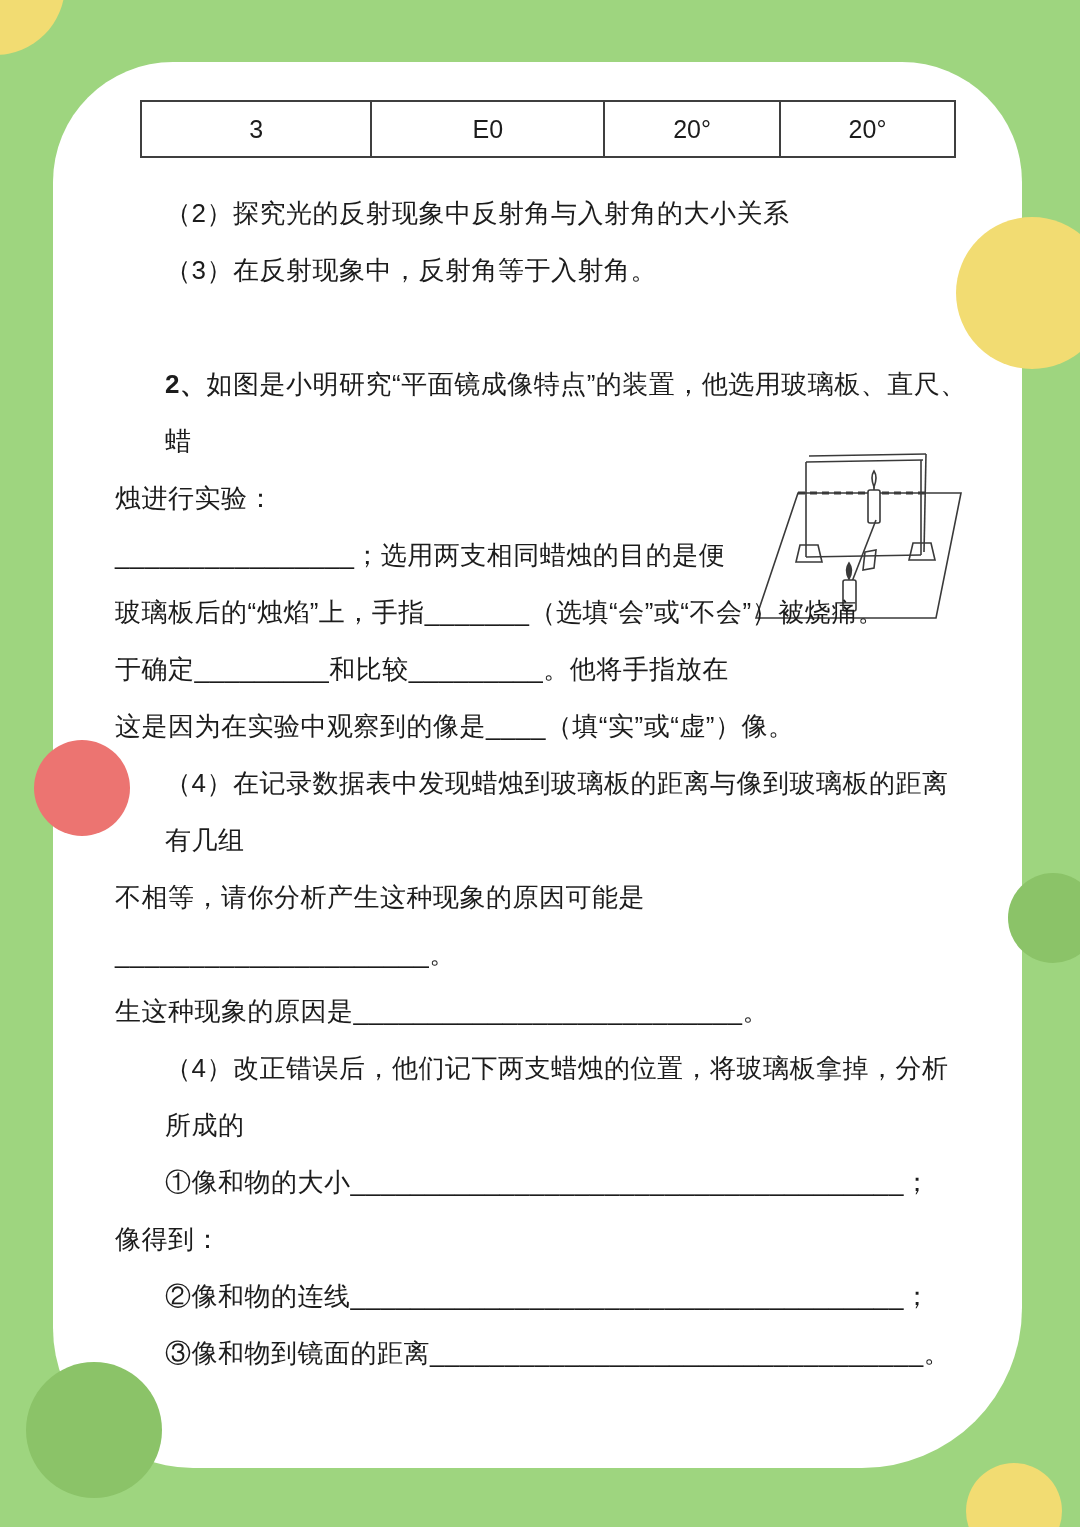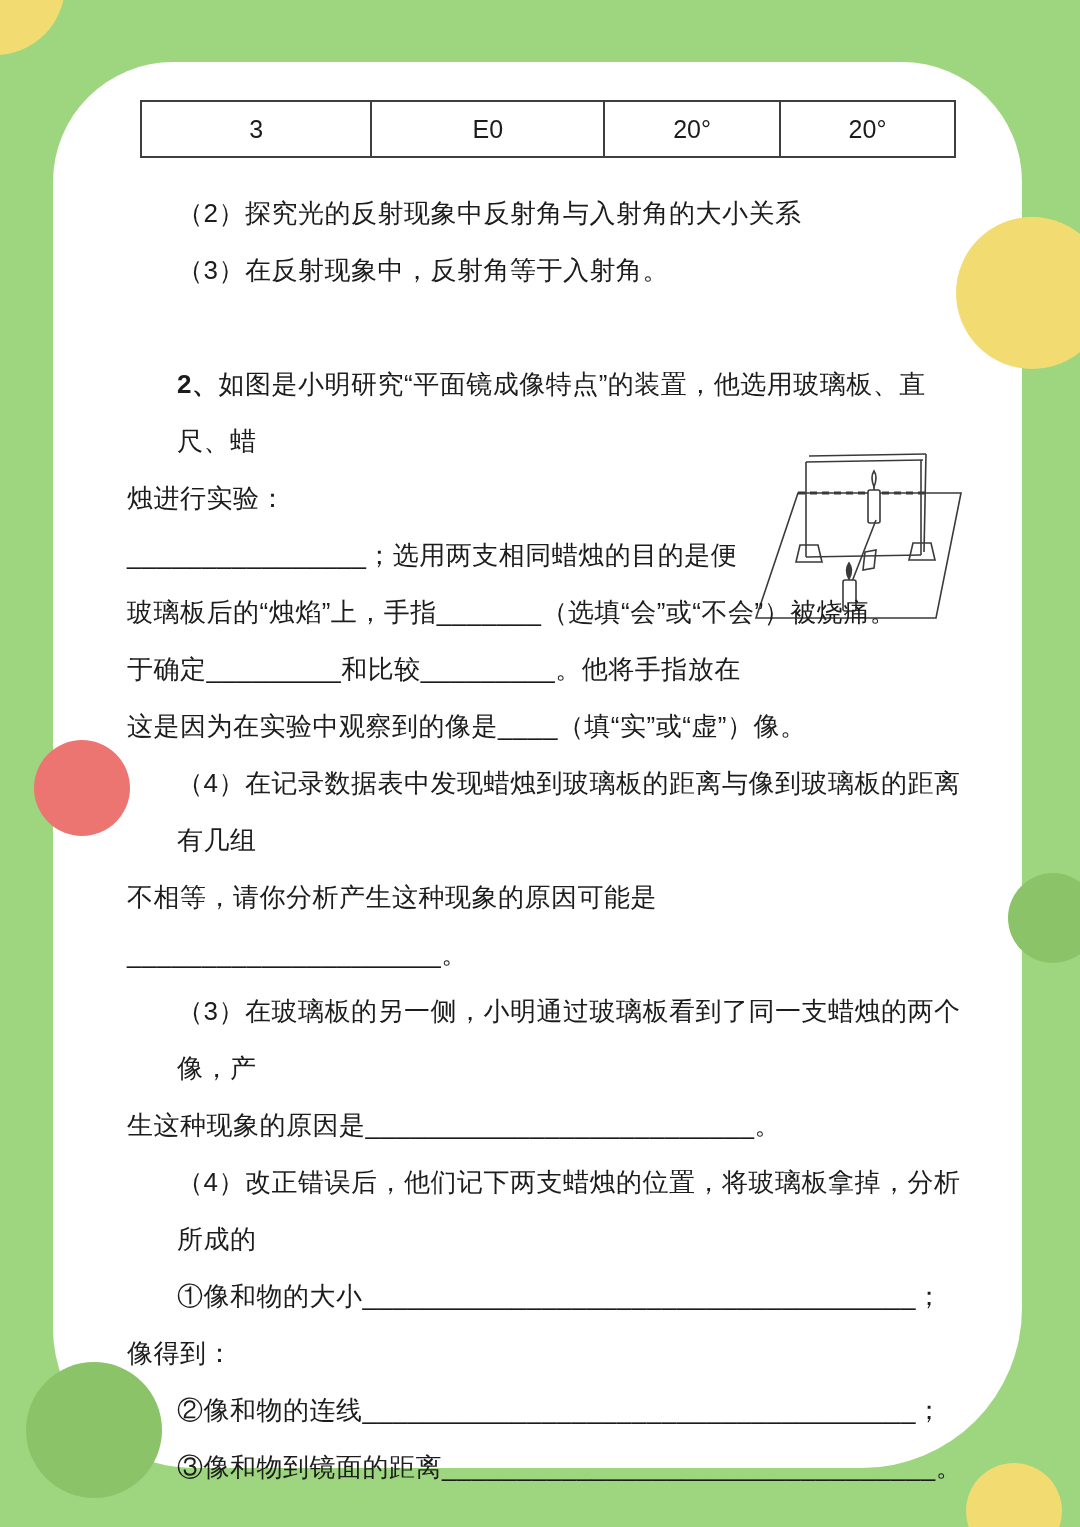--- a/index.html
+++ b/index.html
@@ -29,21 +29,21 @@
   }
   table.qtable td{
     border:2px solid #3f3f3f;
     text-align:center;vertical-align:middle;
     padding:0;
   }
   .content{
     position:absolute;left:62px;top:123px;width:858px;
     font-size:26px;line-height:57px;
   }
-  .line{white-space:pre-wrap;letter-spacing:0.5px;margin-left:12px;}
+  .line{white-space:pre-wrap;letter-spacing:0.5px;}
   .indent{padding-left:50px;}
   .spacer{height:57px;}
   .bold{font-weight:bold;}
   .diagram{
     position:absolute;left:700px;top:378px;
     width:240px;height:205px;
   }
   .diagram svg{display:block;width:100%;height:100%;}
 </style>
 </head>
@@ -107,21 +107,20 @@
       <div class="line indent">（3）在反射现象中，反射角等于入射角。</div>
       <div class="spacer"></div>
       <div class="line indent"><span class="bold">2、</span><span>如图是小明研究“平面镜成像特点”的装置，他选用玻璃板、直尺、蜡</span></div>
       <div class="line">烛进行实验：</div>
       <div class="line">________________；选用两支相同蜡烛的目的是便</div>
       <div class="line">玻璃板后的“烛焰”上，手指_______（选填“会”或“不会”）被烧痛。</div>
       <div class="line">于确定_________和比较_________。他将手指放在</div>
       <div class="line">这是因为在实验中观察到的像是____（填“实”或“虚”）像。</div>
       <div class="line indent">（4）在记录数据表中发现蜡烛到玻璃板的距离与像到玻璃板的距离有几组</div>
       <div class="line">不相等，请你分析产生这种现象的原因可能是_____________________。</div>
-      <div class="line indent">（3）在玻璃板的另一侧，小明通过玻璃板看到了同一支蜡烛的两个像，产</div>
       <div class="line">生这种现象的原因是__________________________。</div>
       <div class="line indent">（4）改正错误后，他们记下两支蜡烛的位置，将玻璃板拿掉，分析所成的</div>
       <div class="line indent">①像和物的大小_____________________________________；</div>
       <div class="line">像得到：</div>
       <div class="line indent">②像和物的连线_____________________________________；</div>
       <div class="line indent">③像和物到镜面的距离_________________________________。</div>
 
     </div>
   </div>
 

